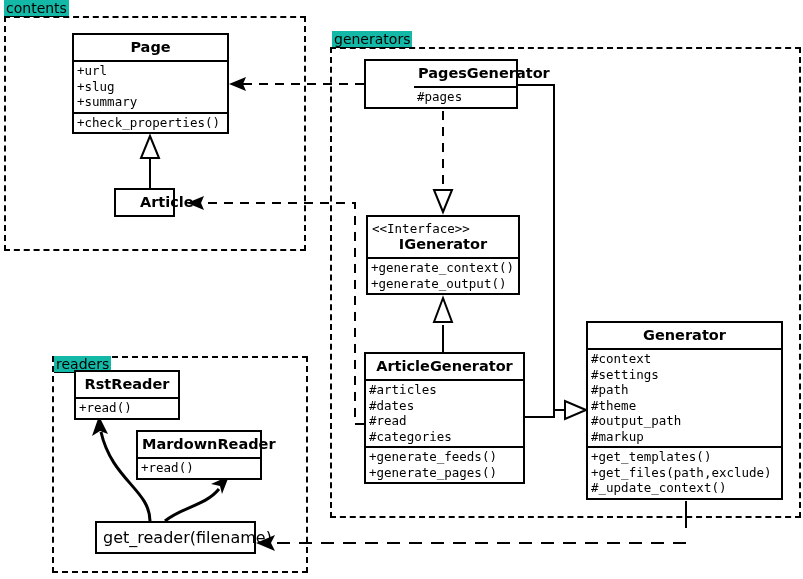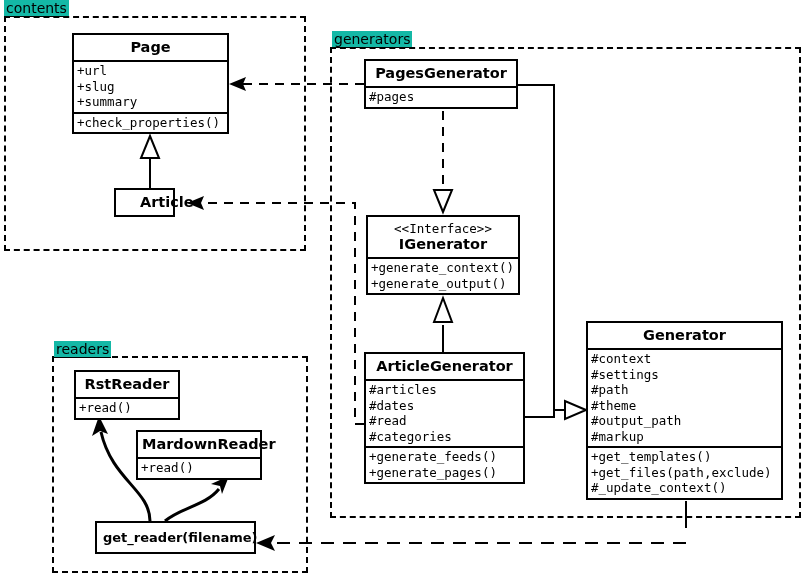--- a/index.html
+++ b/index.html
@@ -60,56 +60,56 @@
     font-size: 14.5px;
     text-align: center;
     padding: 4px 4px 4px 4px;
     line-height: 17px;
     white-space: nowrap;
   }
   .uml .stereotype {
     font-family: "DejaVu Sans Mono", monospace;
     font-weight: normal;
     font-size: 12.5px;
-    text-align: center;
+    text-align: left;
     line-height: 15px;
     display: block;
   }
   .uml .compartment {
     border-top: 2px solid #000;
     padding: 1px 3px 2px 3px;
   }
   .uml .compartment .row {
     line-height: 15.5px;
     white-space: nowrap;
   }
   .uml.plain .title {
     font-family: "DejaVu Sans", sans-serif;
-    font-weight: bold;
-    font-size: 13px;
+    font-weight: normal;
+    font-size: 16px;
     padding: 6px 6px;
   }
   
   #cls-page        { left:  72px; top:  33px; width: 157px; }
   #cls-article     { left: 114px; top: 188px; width:  61px; padding-left: 20px; }
-  #cls-pagesgen    { left: 364px; top:  59px; width: 154px; }
+  #cls-pagesgen    { left: 364px; top:  59px; width: 154px; padding-left: 48px; }
   #cls-igenerator  { left: 366px; top: 215px; width: 154px; }
   #cls-articlegen  { left: 364px; top: 352px; width: 161px; }
   #cls-generator   { left: 586px; top: 321px; width: 197px; }
   #cls-rstreader   { left:  74px; top: 370px; width: 106px; }
   #cls-mardownrdr  { left: 136px; top: 430px; width: 126px; }
   #cls-getreader   { left:  95px; top: 521px; width: 161px; }
 
   #pkg-contents    { left:   4px; top:  16px; width: 302px; height: 235px; }
   #pkg-generators  { left: 330px; top:  47px; width: 471px; height: 471px; }
   #pkg-readers     { left:  52px; top: 356px; width: 256px; height: 217px; }
 
   #lbl-contents    { left:   4px; top:   0px; }
   #lbl-generators  { left: 332px; top:  31px; }
-  #lbl-readers     { left:  54px; top: 341px; }
+  #lbl-readers     { left:  54px; top: 356px; }
 </style>
 </head>
 <body>
 
 <div id="canvas">
 
   <div class="package dashdot" id="pkg-contents"></div>
   <div class="package dashdot" id="pkg-generators"></div>
   <div class="package dashdot" id="pkg-readers"></div>
 

